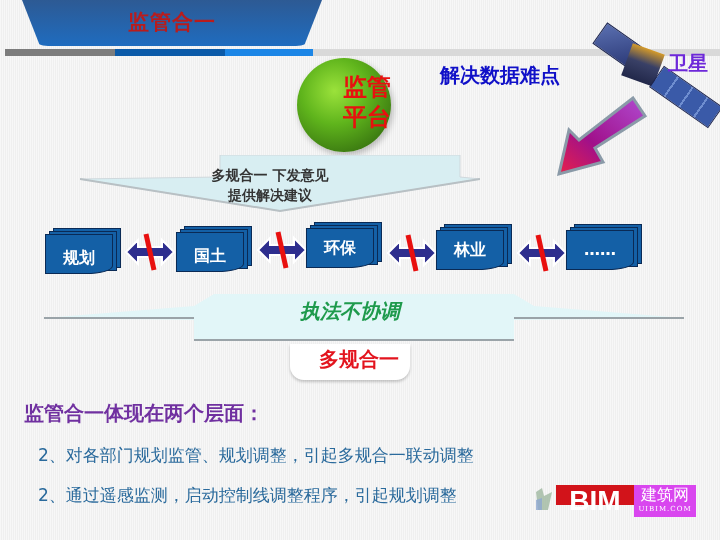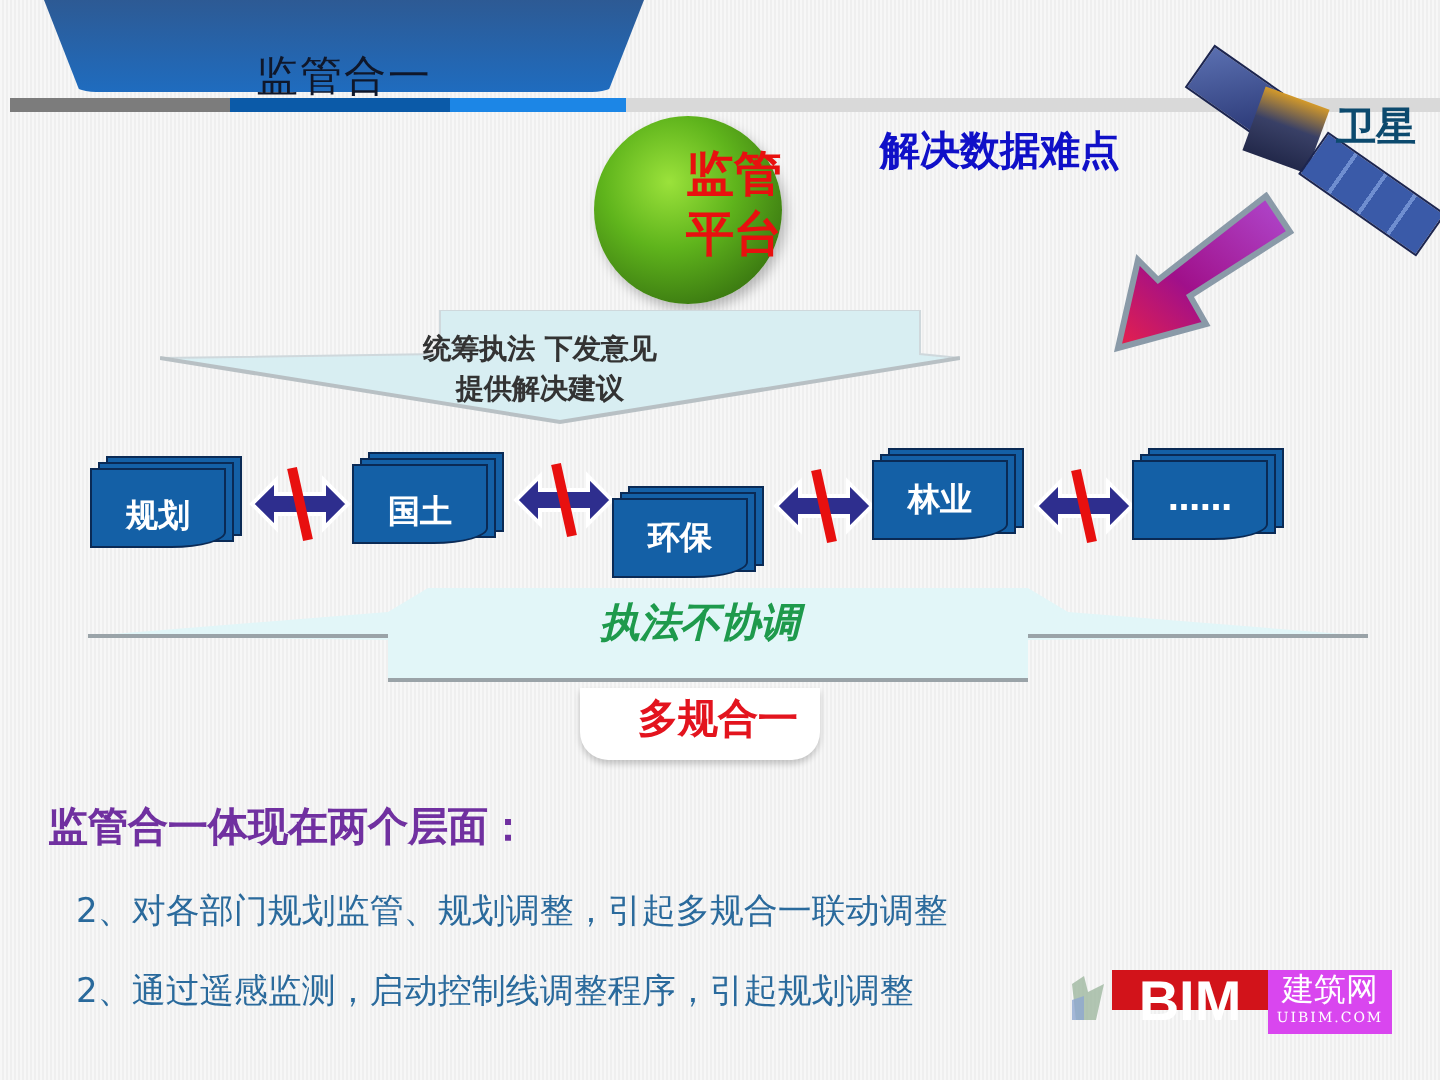--- a/index.html
+++ b/index.html
@@ -13,22 +13,22 @@
     .abs { position: absolute; }
 
     
     .title-tab {
       left: 22px; top: 0; width: 300px; height: 46px;
       background: linear-gradient(180deg, #2d5a94 0%, #1f6cbf 100%);
       border-radius: 0 0 26px 26px;
       clip-path: polygon(0 0, 100% 0, 94% 100%, 6% 100%);
     }
     .title-text {
-      left: 22px; top: 24px; width: 300px; text-align: center;
-      color: #0f172a; font-size: 21px; font-weight: normal; letter-spacing: 1px;
+      left: 22px; top: 8px; width: 300px; text-align: center;
+      color: #b91c1c; font-size: 21px; font-weight: bold; letter-spacing: 1px;
     }
     .topbar { top: 49px; height: 7px; }
     .topbar.seg1 { left: 5px; width: 110px; background: #7c7c7c; }
     .topbar.seg2 { left: 115px; width: 110px; background: #0b5aa8; }
     .topbar.seg3 { left: 225px; width: 88px; background: #1c86e6; }
     .topbar.seg4 { left: 313px; width: 407px; background: #d9d9d9; }
 
     
     .sphere {
       left: 297px; top: 58px; width: 94px; height: 94px; border-radius: 50%;
@@ -37,21 +37,21 @@
     }
     .sphere-text {
       left: 297px; top: 72px; width: 94px; text-align: right;
       color: #e8100f; font-size: 24px; font-weight: bold; line-height: 30px;
     }
 
     .subtitle-blue {
       left: 440px; top: 62px; color: #1010c8; font-size: 20px; font-weight: bold;
     }
     .satellite-label {
-      left: 668px; top: 50px; color: #0c4a6e; font-size: 20px; font-weight: bold;
+      left: 668px; top: 50px; color: #6d28d9; font-size: 20px; font-weight: bold;
     }
 
     
     .sat-panel1 {
       left: 596px; top: 32px; width: 42px; height: 26px;
       background: linear-gradient(135deg, #5a6fb0, #2c3a78);
       transform: rotate(35deg); border: 1px solid #1c2550;
     }
     .sat-body {
       left: 626px; top: 48px; width: 34px; height: 34px;
@@ -164,21 +164,21 @@
     </linearGradient>
   </defs>
   <polygon points="78,2 90,20 40,52 48,66 4,78 14,34 24,44" fill="url(#pg)" stroke="#8a9aa8" stroke-width="3"></polygon>
 </svg>
 
 <svg class="abs down-banner" viewBox="0 0 400 60">
   <polygon points="140,0 380,0 380,22 400,24 200,56 0,24 140,22" fill="#d8eef2" stroke="#cfd8dc" stroke-width="1"></polygon>
   <polyline points="0,24 200,56 400,24" fill="none" stroke="#b8c0c4" stroke-width="2"></polyline>
 </svg>
 <div class="abs down-text">
-  <div>统筹执法  下发意见</div>
+  <div>多规合一  下发意见</div>
   <div>提供解决建议</div>
 </div>
 
 <div class="abs dept" style="left:45px; top:228px;">
   <div class="layer l3"></div>
     <div class="layer l2"></div>
     <div class="layer l1"></div>
   <div class="dept-label" style="top:20px;">规划</div>
 </div>
 <svg class="abs link" style="left:124px; top:232px;" viewBox="0 0 52 40">
@@ -188,21 +188,21 @@
 <div class="abs dept" style="left:176px; top:226px;">
   <div class="layer l3"></div>
     <div class="layer l2"></div>
     <div class="layer l1"></div>
   <div class="dept-label" style="top:20px;">国土</div>
 </div>
 <svg class="abs link" style="left:256px; top:230px;" viewBox="0 0 52 40">
   <polygon points="2,20 14,8 14,15 38,15 38,8 50,20 38,32 38,25 14,25 14,32" fill="#2e2e8e" stroke="#fff" stroke-width="2"></polygon>
   <line x1="22" y1="2" x2="30" y2="38" stroke="#e8100f" stroke-width="5"></line>
 </svg>
-<div class="abs dept" style="left:306px; top:222px;margin-top:21px;">
+<div class="abs dept" style="left:306px; top:222px;">
   <div class="layer l3"></div>
     <div class="layer l2"></div>
     <div class="layer l1"></div>
   <div class="dept-label" style="top:16px;">环保</div>
 </div>
 <svg class="abs link" style="left:386px; top:233px;" viewBox="0 0 52 40">
   <polygon points="2,20 14,8 14,15 38,15 38,8 50,20 38,32 38,25 14,25 14,32" fill="#2e2e8e" stroke="#fff" stroke-width="2"></polygon>
   <line x1="22" y1="2" x2="30" y2="38" stroke="#e8100f" stroke-width="5"></line>
 </svg>
 <div class="abs dept" style="left:436px; top:224px;">

